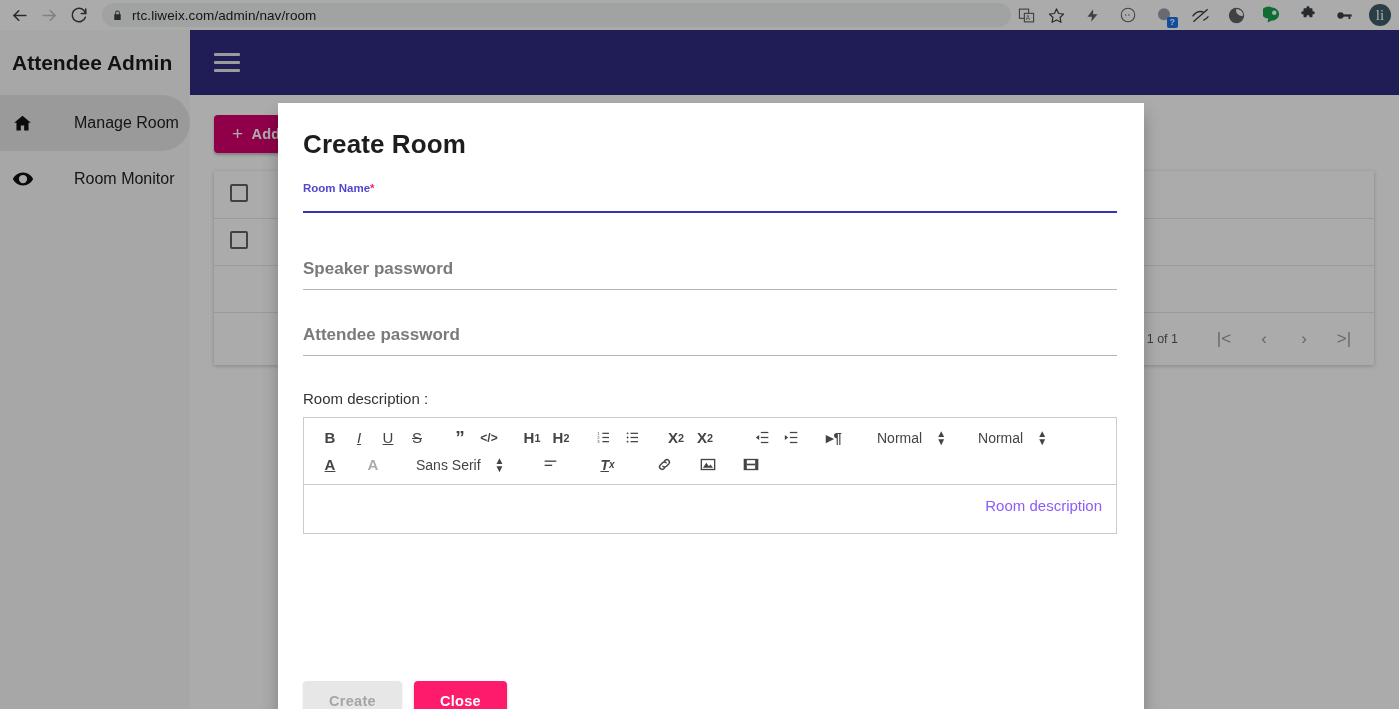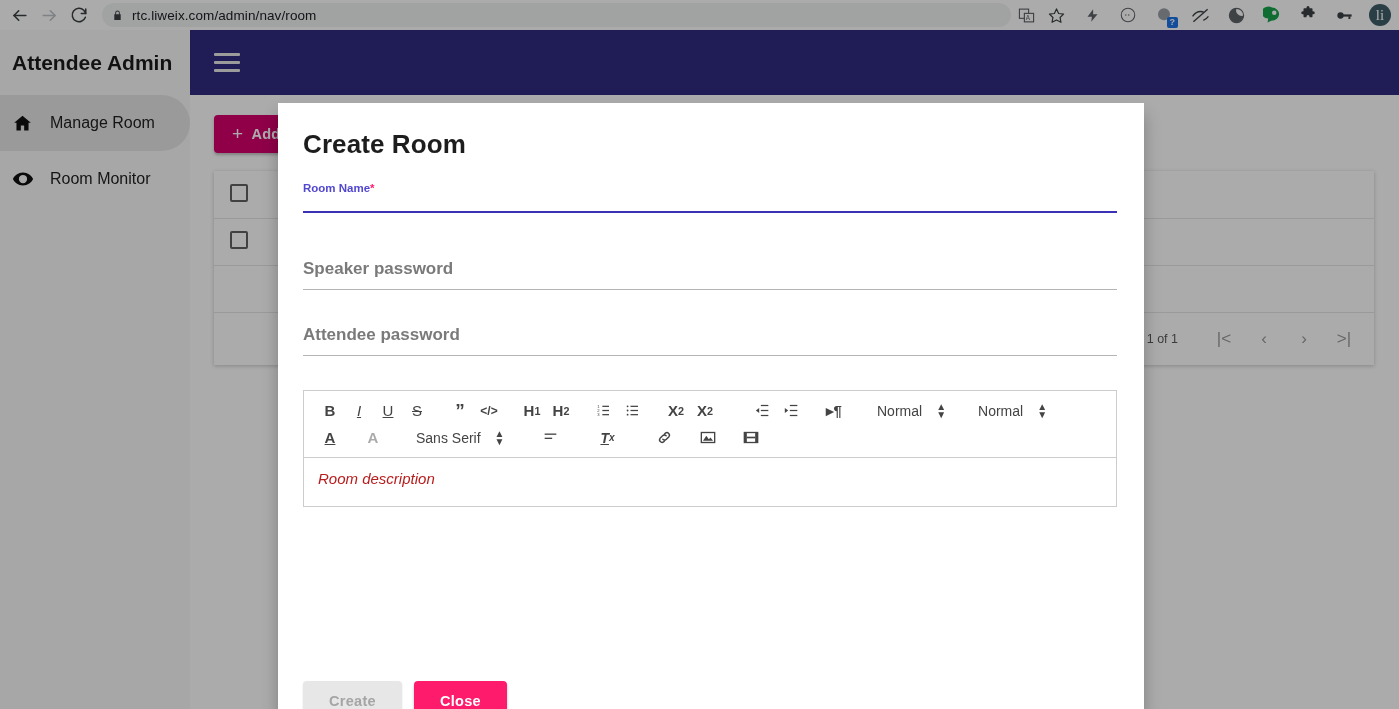--- a/index.html
+++ b/index.html
@@ -53,21 +53,21 @@
   .sidebar {
     position: absolute; left: 0; top: 0; width: 190px; height: 679px;
     background: #fafafa; z-index: 2;
   }
   .brand {
     height: 65px; display: flex; align-items: center; padding-left: 12px;
     font-size: 21px; font-weight: bold; color: #1b1b1b;
   }
   .nav-item {
     height: 56px; display: flex; align-items: center; padding-left: 12px;
-    color: #222; font-size: 16px; border-radius: 0 28px 28px 0; margin-right: 0px;
+    color: #222; font-size: 16px; border-radius: 0 28px 28px 0; margin-right: 0px; gap: 24px;
   }
   .nav-item .ico { width: 38px; display: flex; align-items: center; color: #111; }
   .nav-item.active { background: #e6e6e6; }
 
   .content {
     position: absolute; left: 190px; top: 0; width: 1209px; height: 679px;
     background: #ffffff;
   }
   .topbar {
     height: 65px; background: #312a7f; display: flex; align-items: center; padding-left: 24px;
@@ -152,22 +152,22 @@
     color: #444; font-size: 15px; margin-right: 1px;
   }
   .ql-gap { width: 14px; }
   .ql-sel {
     display: flex; align-items: center; height: 24px; color: #444; font-size: 14px;
     margin-right: 4px;
   }
   .ql-sel .sel-txt { margin-right: 14px; }
   .ql-sel .arrows { font-size: 10px; line-height: 8px; display: flex; flex-direction: column; color: #444; }
   .ql-editor-area {
-    min-height: 48px; padding: 12px 14px; font-size: 15px; color: #b91c1c;
-    font-style: italic;
+    min-height: 48px; padding: 12px 14px; font-size: 15px; color: #8b5cf6;
+    text-align: right;
   }
 
   .modal-actions {
     position: absolute; left: 25px; bottom: -12px; display: flex; gap: 12px;
   }
   .btn {
     border: none; border-radius: 4px; padding: 12px 26px; font-size: 14.5px;
     font-weight: bold; letter-spacing: .3px;
   }
   .btn.disabled { background: #e7e7e7; color: #a5a5a5; box-shadow: 0 1px 2px rgba(0,0,0,.12); }
@@ -382,20 +382,21 @@
 
     <div class="spacer-b"></div>
 
     <div class="field plain">
       <span class="ph">Attendee password</span>
       <div class="line"></div>
     </div>
 
     <div style="height:34px"></div>
 
+    <div class="rd-label">Room description :</div>
 
     <div class="editor">
       <div class="ql-toolbar">
         <div class="ql-row">
           <span class="ql-btn" style="font-weight:bold">B</span>
           <span class="ql-btn" style="font-style:italic;text-decoration:underline">I</span>
           <span class="ql-btn" style="text-decoration:underline">U</span>
           <span class="ql-btn" style="text-decoration:line-through">S</span>
           <span class="ql-gap"></span>
           <span class="ql-btn" style="font-weight:bold;font-size:19px;line-height:9px">”</span>

